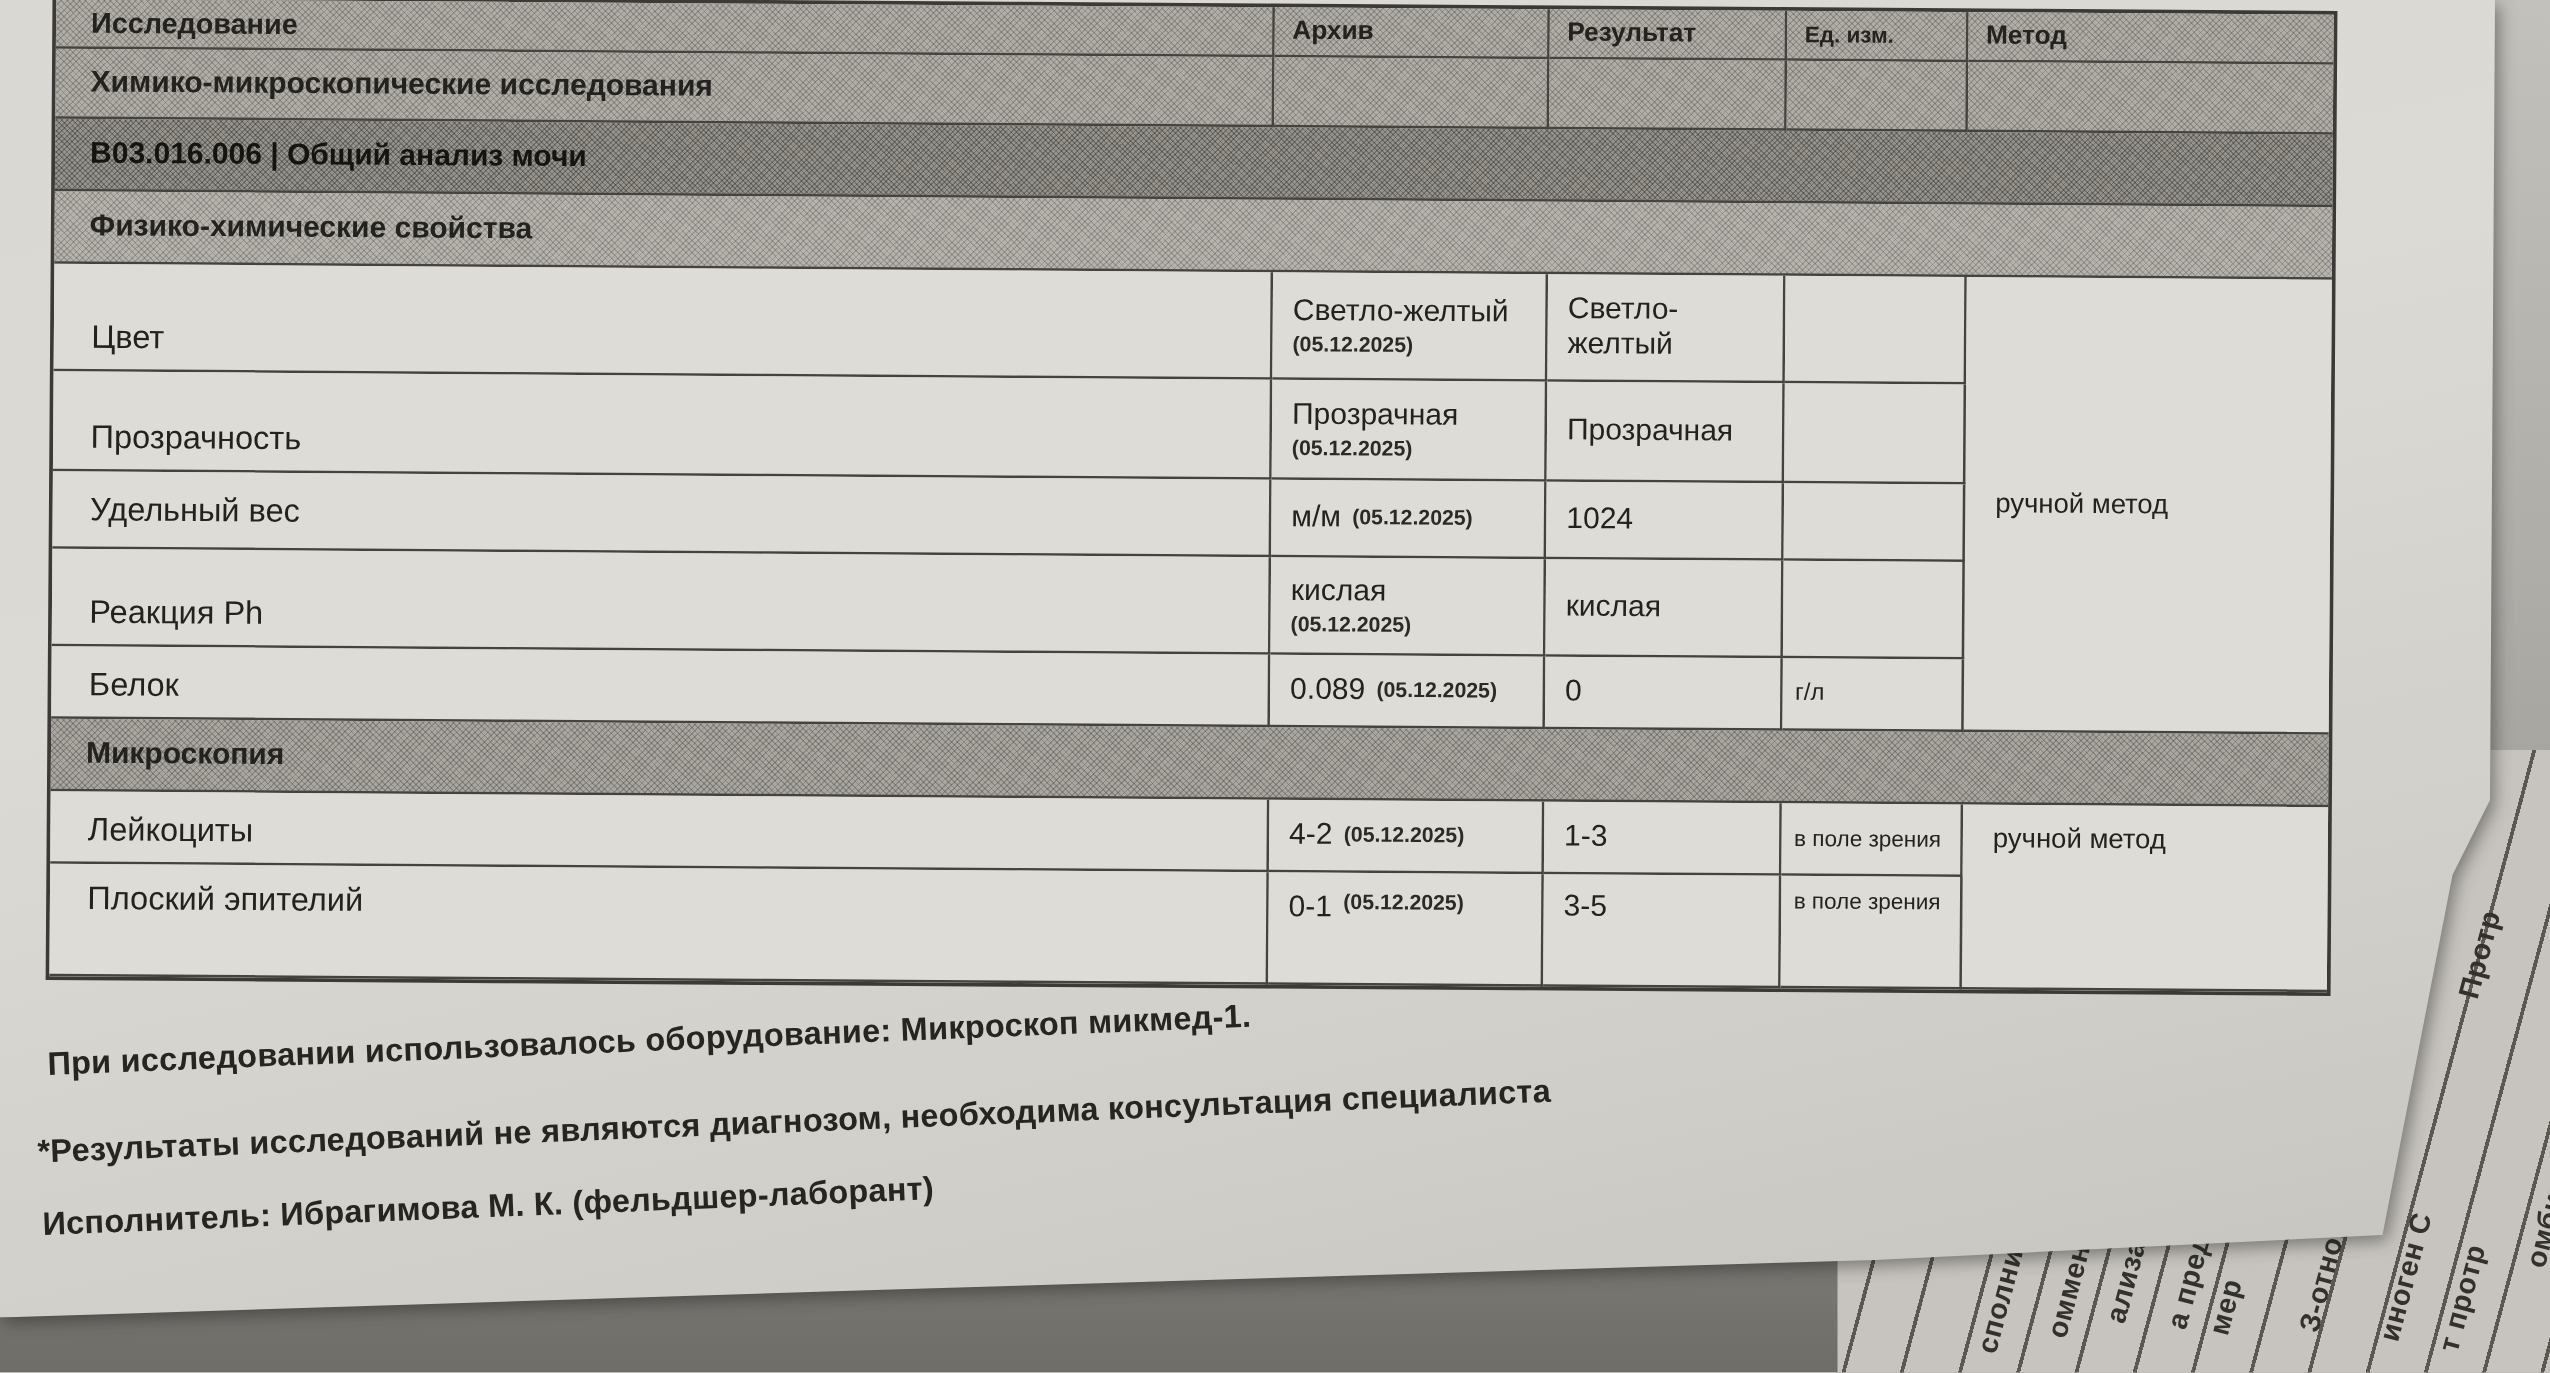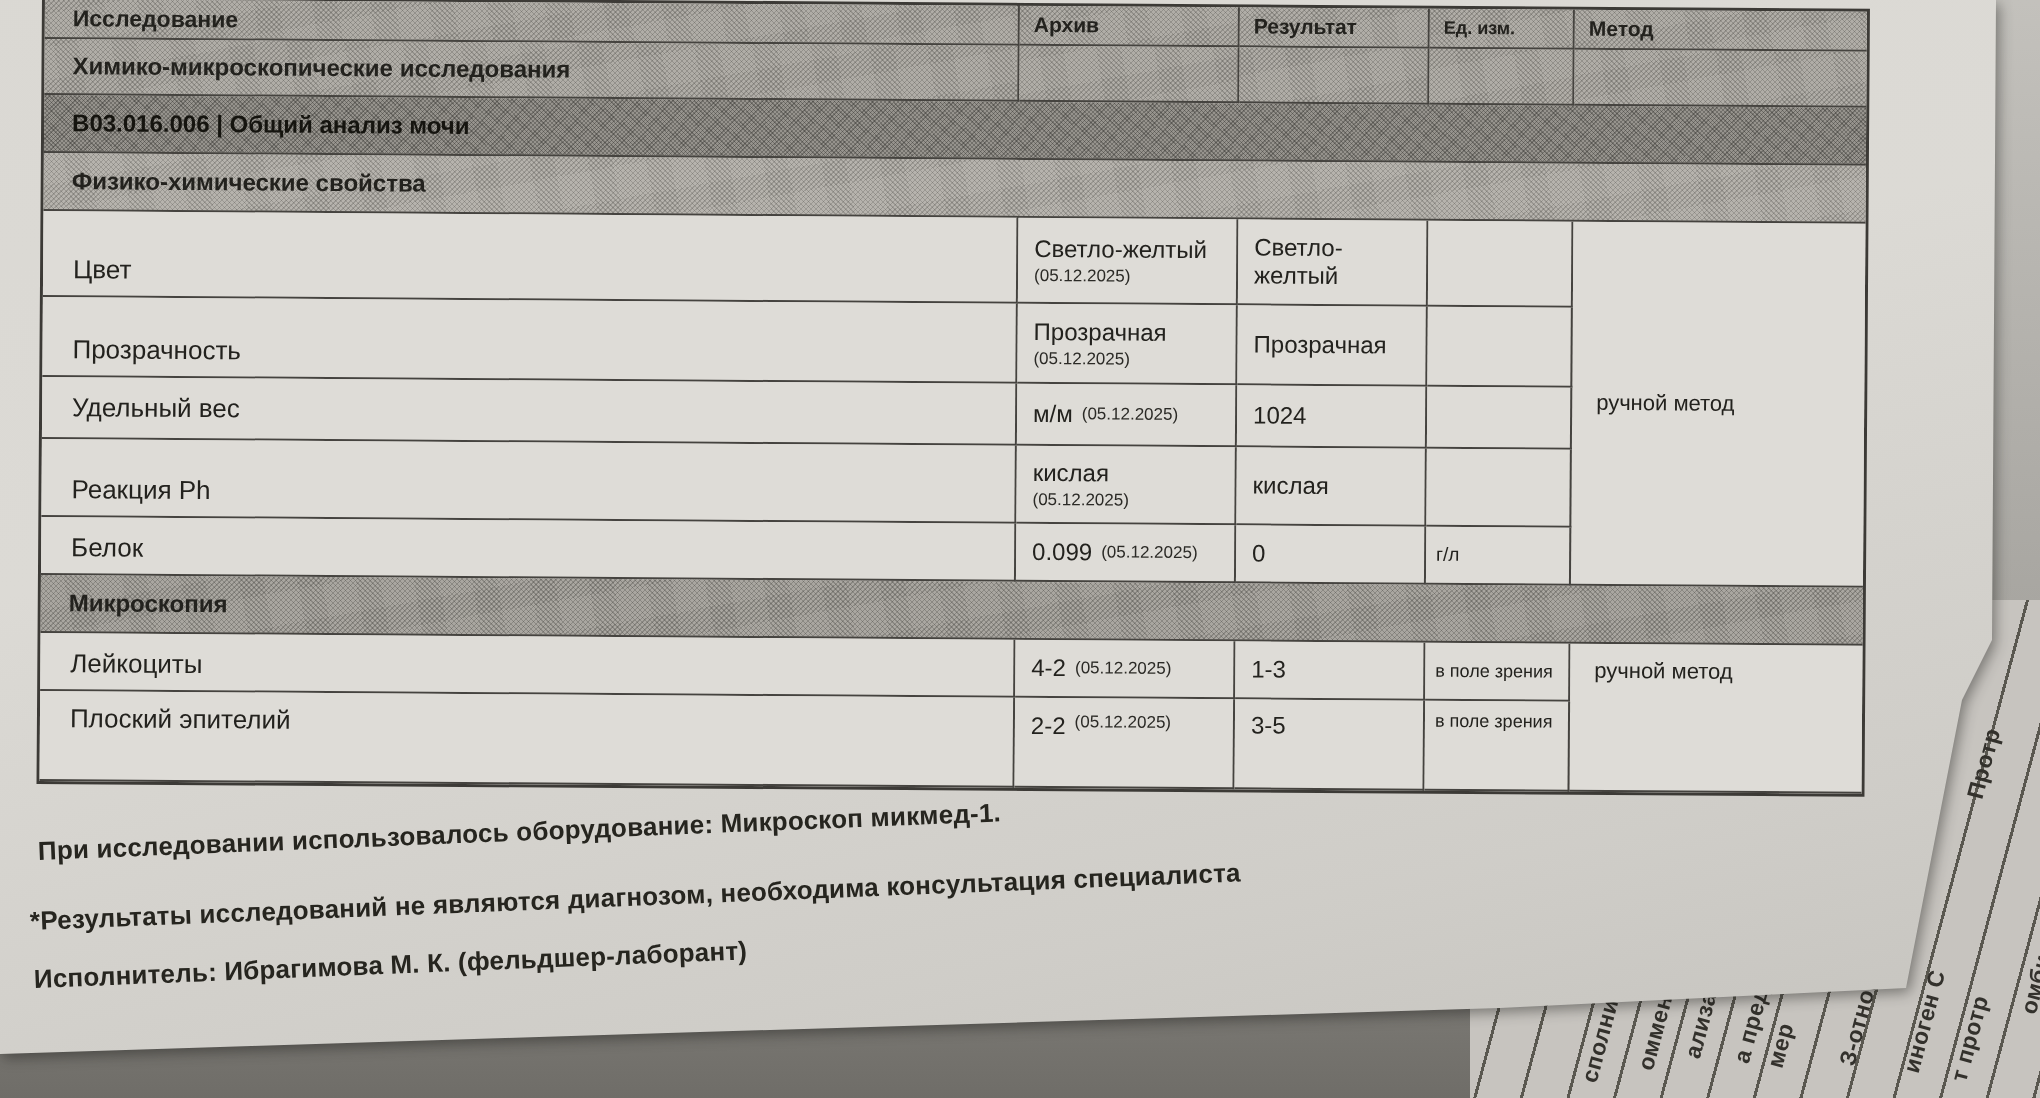--- a/index.html
+++ b/index.html
@@ -67,21 +67,21 @@
   .head{font-weight:bold;font-size:21px;padding-left:14px;}
   .head.first{padding-left:28px;font-size:23px;}
   .head.small{font-size:18px;}
   .sectionrow{font-weight:bold;font-size:24px;padding-left:28px;}
   .param{font-size:26px;padding-left:30px;align-items:flex-end;padding-bottom:10px;}
   .param.centered{align-items:center;padding-bottom:0;}
   .param.top{align-items:flex-start;padding-top:12px;}
   .archive-stack{flex-direction:column;align-items:flex-start;justify-content:center;padding-left:16px;gap:3px;}
   .archive-inline{padding-left:16px;gap:9px;}
   .val{font-size:24px;}
-  .date{font-size:17px;color:#2b2a26;}
+  .date{font-size:17px;color:#2b2a26;font-weight:bold;}
   .result{font-size:24px;padding-left:16px;}
   .unit{font-size:19px;padding-left:10px;}
   .unit.multiline{font-size:18px;line-height:1.15;padding-right:4px;}
   .method{font-size:22px;padding-left:24px;}
   
   .note{
     position:absolute;font-weight:bold;color:#26251f;font-size:26px;white-space:nowrap;
     transform:rotate(-2.3deg);transform-origin:left center;letter-spacing:.2px;
   }
   .note .lbl{font-weight:bold;}
@@ -152,41 +152,41 @@
     <div class="cell white param" style="grid-area:8/1/9/2;">Реакция Ph</div>
     <div class="cell white archive-stack" style="grid-area:8/2/9/3;">
       <span class="val">кислая</span>
       <span class="date">(05.12.2025)</span>
     </div>
     <div class="cell white result" style="grid-area:8/3/9/4;">кислая</div>
     <div class="cell white unit" style="grid-area:8/4/9/5;"></div>
 
     <div class="cell white param" style="grid-area:9/1/10/2;">Белок</div>
     <div class="cell white archive-inline" style="grid-area:9/2/10/3;">
-      <span class="val">0.099</span>
+      <span class="val">0.089</span>
       <span class="date">(05.12.2025)</span>
     </div>
     <div class="cell white result" style="grid-area:9/3/10/4;">0</div>
     <div class="cell white unit" style="grid-area:9/4/10/5;">г/л</div>
 
     <div class="cell shadeD sectionrow lastcol" style="grid-area:10/1/11/6;">Микроскопия</div>
 
     <div class="cell white param" style="grid-area:11/1/12/2;">Лейкоциты</div>
     <div class="cell white archive-inline" style="grid-area:11/2/12/3;">
       <span class="val">4-2</span>
       <span class="date">(05.12.2025)</span>
     </div>
     <div class="cell white result" style="grid-area:11/3/12/4;">1-3</div>
     <div class="cell white unit multiline" style="grid-area:11/4/12/5;">в поле зрения</div>
 
     <div class="cell white method lastcol" style="grid-area:11/5/13/6;align-items:flex-start;padding-top:14px;">ручной метод</div>
 
     <div class="cell white param top" style="grid-area:12/1/13/2;">Плоский эпителий</div>
     <div class="cell white archive-inline" style="grid-area:12/2/13/3;align-items:flex-start;padding-top:14px;">
-      <span class="val">2-2</span>
+      <span class="val">0-1</span>
       <span class="date">(05.12.2025)</span>
     </div>
     <div class="cell white result" style="grid-area:12/3/13/4;align-items:flex-start;padding-top:12px;">3-5</div>
     <div class="cell white unit multiline" style="grid-area:12/4/13/5;align-items:flex-start;padding-top:10px;">в поле зрения</div>
   </div>
 
   <div class="note" style="left:78px;top:896px;">При исследовании использовалось оборудование: Микроскоп микмед-1.</div>
   <div class="note" style="left:70px;top:966px;">*Результаты исследований не являются диагнозом, необходима консультация специалиста</div>
   <div class="note" style="left:74px;top:1024px;"><span class="lbl">Исполнитель:</span><span> Ибрагимова М. К. (фельдшер-лаборант)</span></div>
 

